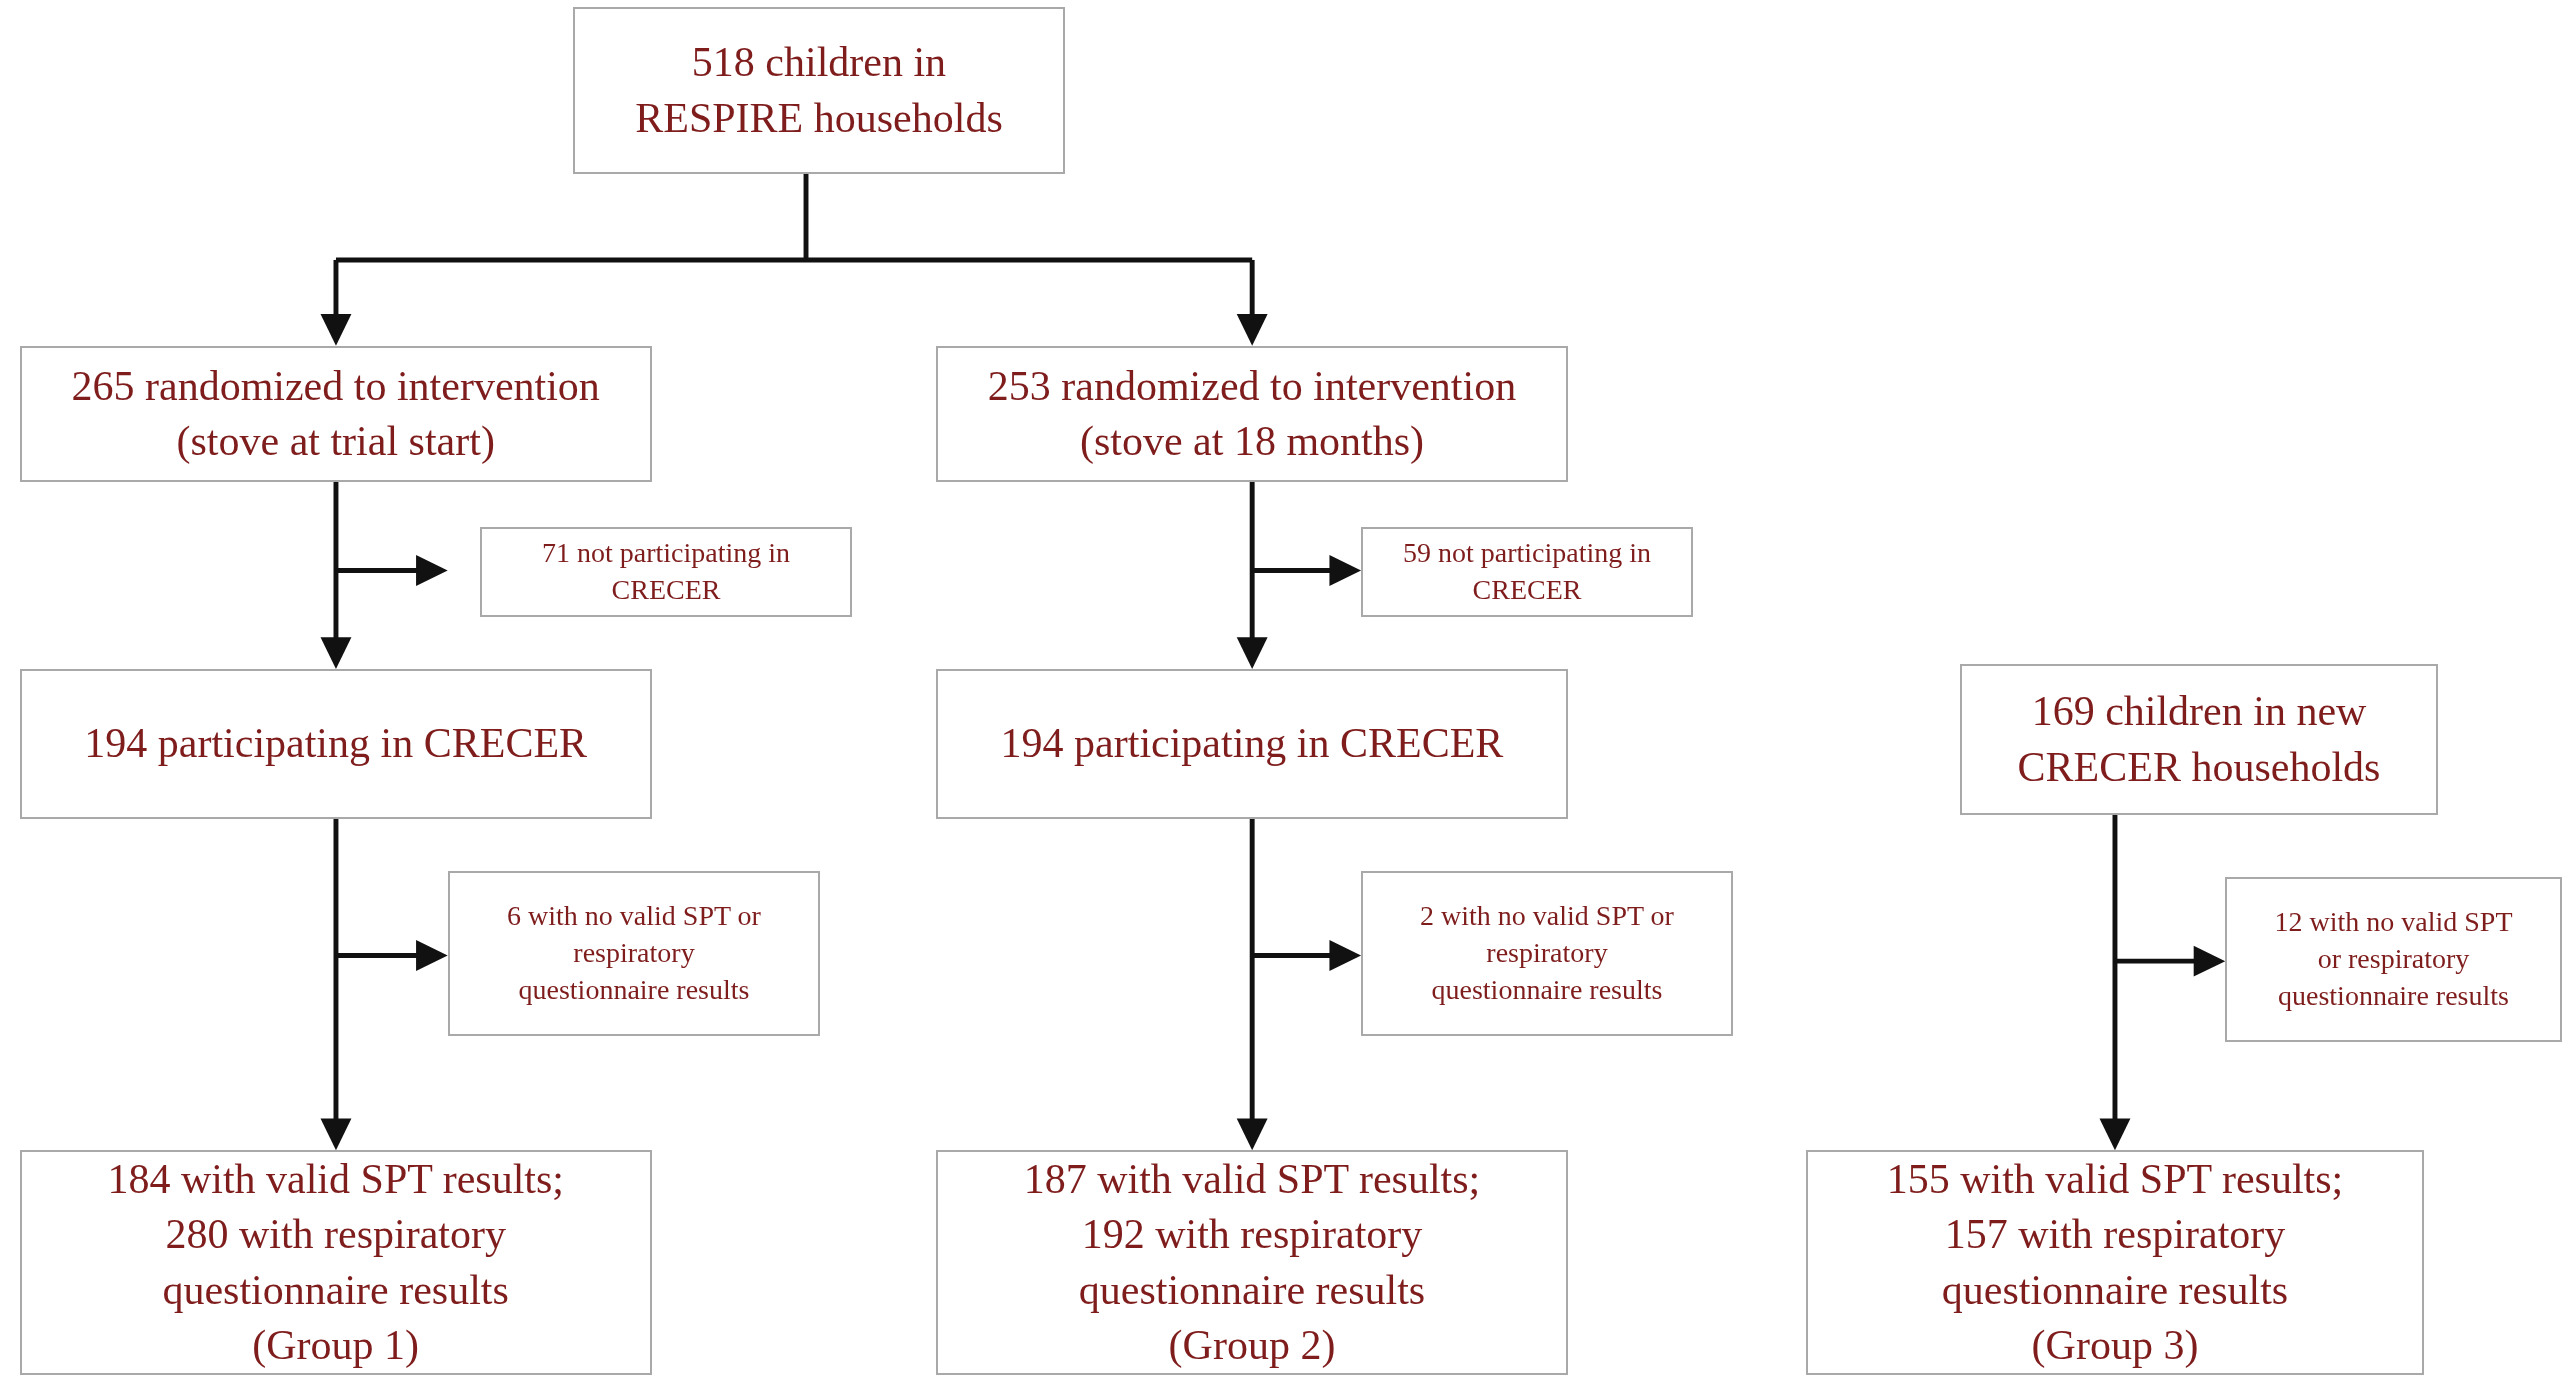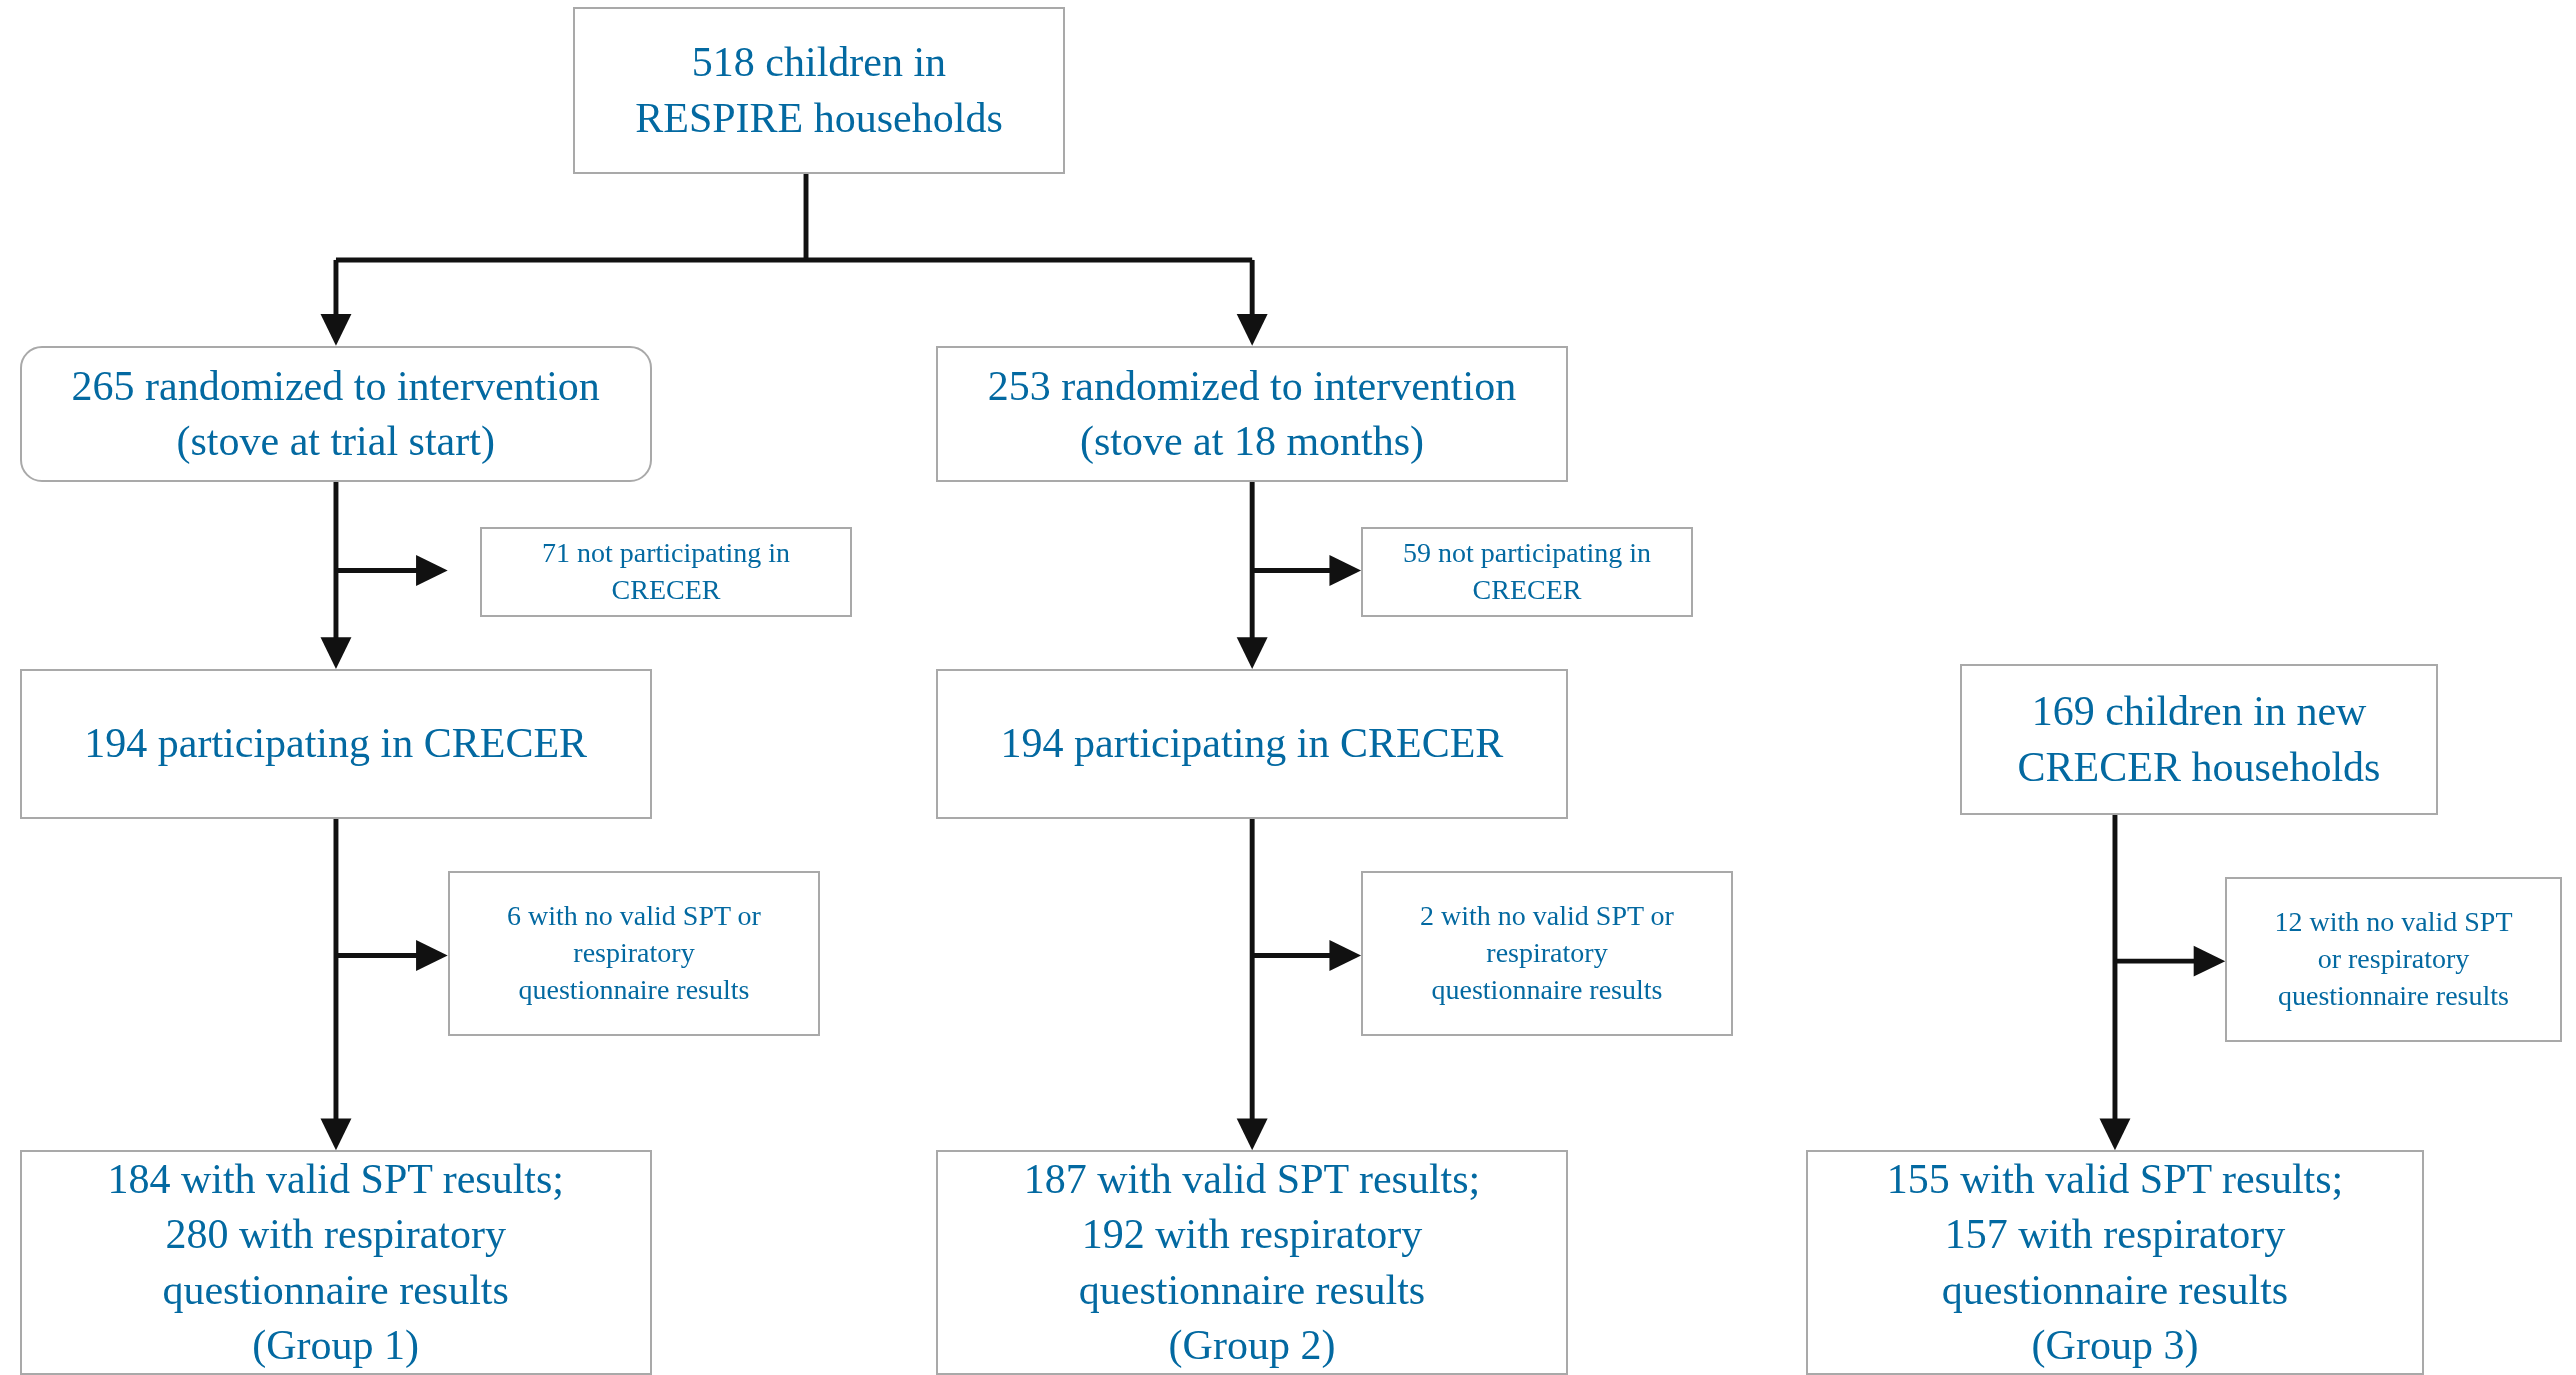--- a/index.html
+++ b/index.html
@@ -22,21 +22,21 @@
   .node {
     position: absolute;
     box-sizing: border-box;
     border: 2.1px solid #a9a9a9;
     background: #ffffff;
     display: flex;
     align-items: center;
     justify-content: center;
     text-align: center;
     line-height: 1.32;
-    color: #0369a1;
+    color: #7f1d1d;
     padding: 2.8px 7px;
   }
   .node .txt {
     display: block;
     white-space: pre-line;
   }
   .node.primary {
     font-size: 42px;
   }
   .node.exclusion {
@@ -104,21 +104,21 @@
     <polygon class="wire-head" points="3010,1637 2988,1592 3032,1592"></polygon>
     <path class="wire" d="M 3010 1368 L 3130 1368"></path>
     <polygon class="wire-head" points="3167,1368 3122,1346 3122,1390"></polygon>
   </svg>
 
   <div class="node primary" style="left:573px; top:7px; width:492px; height:167px;">
     <span class="txt">518 children in
 RESPIRE households</span>
   </div>
 
-  <div class="node primary" style="left:19.7px; top:346px; width:632px; height:136px;border-radius:22px;">
+  <div class="node primary" style="left:19.7px; top:346px; width:632px; height:136px;">
     <span class="txt">265 randomized to intervention
 (stove at trial start)</span>
   </div>
 
   <div class="node primary" style="left:936px; top:346px; width:632px; height:136px;">
     <span class="txt">253 randomized to intervention
 (stove at 18 months)</span>
   </div>
 
   <div class="node exclusion" style="left:448px; top:527px; width:372px; height:90px;margin-left:32px;">

